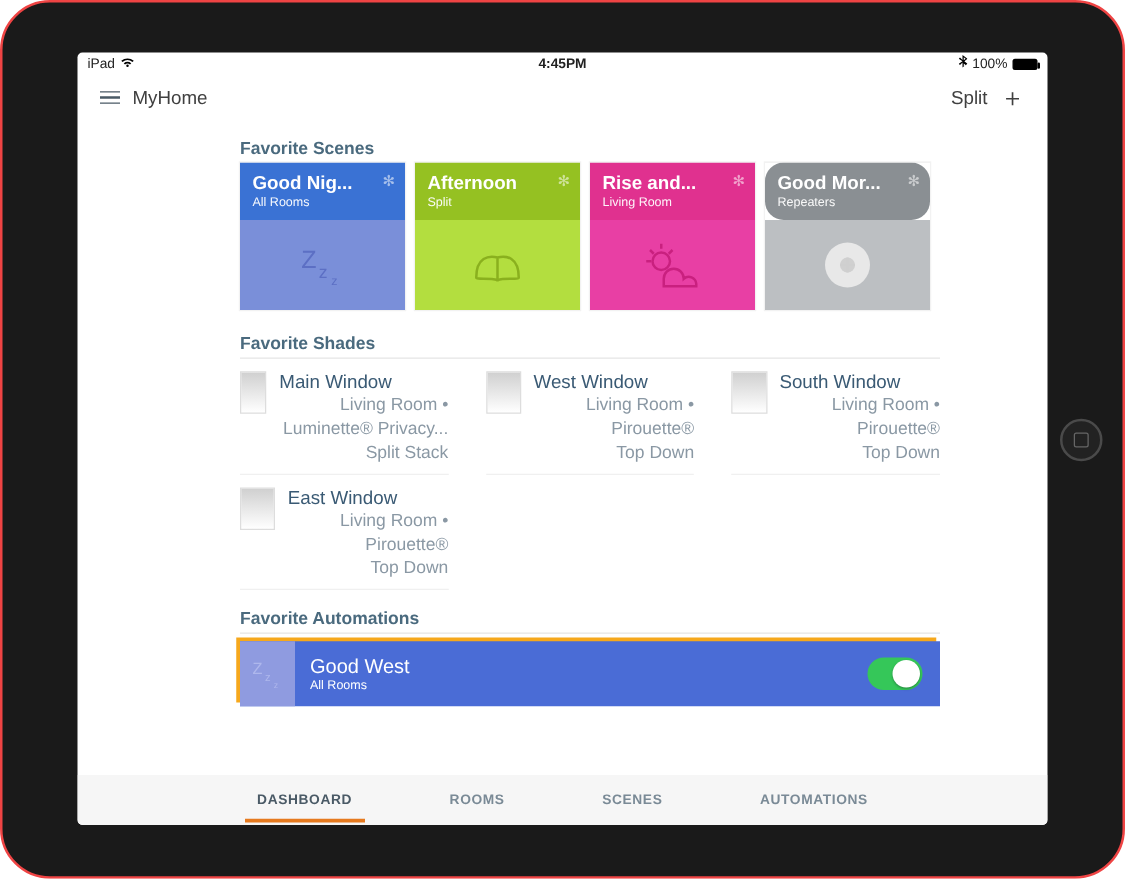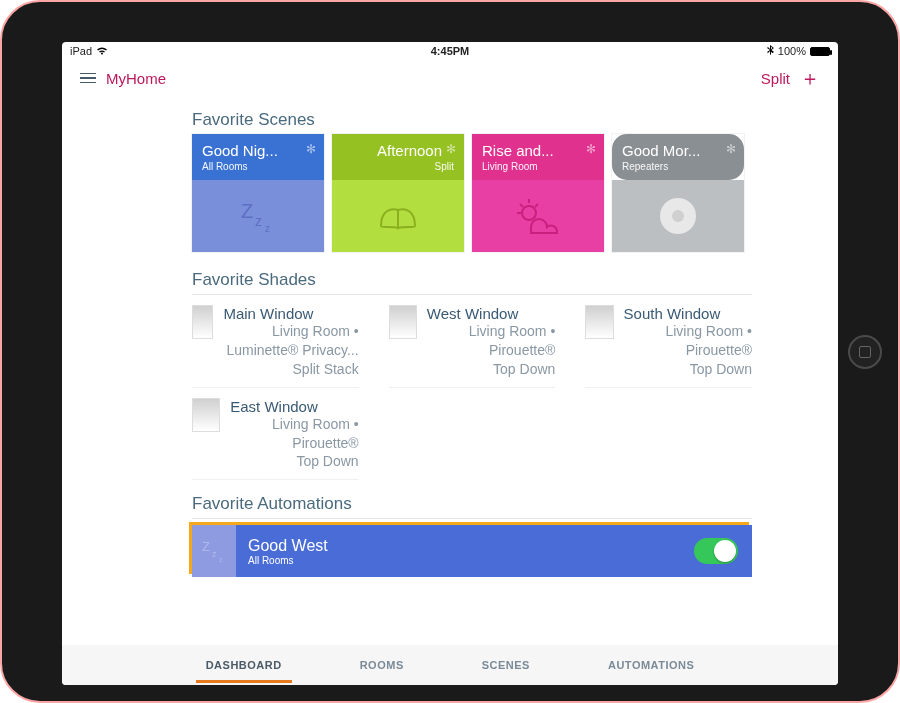--- a/index.html
+++ b/index.html
@@ -7,23 +7,23 @@
     font-family: -apple-system, "Helvetica Neue", Arial, sans-serif;
     background: #fff;
     width: 900px; height: 703px;
     overflow: hidden;
   }
   
   .bezel {
     width: 900px; height: 703px;
     background: #1a1a1a;
     border-radius: 40px;
-    padding: 40px 60px 16px 60px;
+    padding: 40px 60px 41px 60px;
     position: relative;
-    border: 2px solid #fca5a5;
+    border: 2px solid #ef4444;
   }
   .home-btn {
     position: absolute;
     right: 16px; top: 50%; transform: translateY(-50%);
     width: 34px; height: 34px;
     border: 2px solid #4a4a4a; border-radius: 50%;
     background: #222;
   }
   .home-btn::after{
     content:""; position:absolute; left:50%; top:50%;
@@ -43,45 +43,45 @@
     display:flex; align-items:center; justify-content:space-between;
     padding: 0 8px;
   }
   .statusbar .center { position:absolute; left:50%; transform:translateX(-50%); font-weight:600;}
   .sb-left,.sb-right{ display:flex; align-items:center; gap:4px;}
   .battery{ width:20px;height:9px;border:1px solid #000;border-radius:2px;position:relative;background:#000;}
   .battery::after{content:"";position:absolute;right:-3px;top:2px;width:2px;height:5px;background:#000;border-radius:1px;}
   
   .header{
     height:36px; display:flex; align-items:center; justify-content:space-between;
-    padding:0 18px; color:#be185d; font-size:15px;
+    padding:0 18px; color:#404040; font-size:15px;
   }
   .header .left,.header .right{display:flex;align-items:center;gap:10px;}
   .hamburger{ width:16px; display:flex;flex-direction:column;gap:3px;}
   .hamburger span{height:1.5px;background:#4a5a66;}
   .plus{ font-size:20px; font-weight:300;}
   
   .content{ flex:1; overflow:hidden; padding: 6px 0 0 0;}
   .inner { width: 560px; margin-left:130px;}
-  .section-title{ font-size:17px;color:#4a6a7e; margin:8px 0 4px;}
+  .section-title{ font-size:14px;color:#4a6a7e; margin:8px 0 4px;font-weight:bold;}
   hr.div{border:none;border-top:1px solid #e5e5e5;margin:0 0 6px;}
   
   .scenes-row{ display:flex; gap:8px;}
   .scene-card{
     width:132px; height:118px; color:#fff; position:relative;
     display:flex; flex-direction:column; overflow:hidden;
     box-shadow: 0 0 0 1px rgba(0,0,0,.05);
   }
   .scene-top{ padding:8px 10px; height:46px;}
-  .scene-title{ font-size:15px; font-weight:400; white-space:nowrap; overflow:hidden; text-overflow:ellipsis; max-width:100px;}
+  .scene-title{ font-size:15px; font-weight:700; white-space:nowrap; overflow:hidden; text-overflow:ellipsis; max-width:100px;}
   .scene-sub{ font-size:10px; opacity:.95; margin-top:2px;}
   .scene-gear{ position:absolute; top:8px; right:8px; opacity:.55; font-size:12px;}
   .scene-icon{ flex:1; display:flex; align-items:center; justify-content:center;}
   .c-blue .scene-top{background:#3a72d4;} .c-blue .scene-icon{background:#7a8fd9;}
-  .c-green .scene-top{background:#95c122;text-align:right;} .c-green .scene-icon{background:#b3de3f;}
+  .c-green .scene-top{background:#95c122;} .c-green .scene-icon{background:#b3de3f;}
   .c-pink .scene-top{background:#e0318f;} .c-pink .scene-icon{background:#e83fa4;}
   .c-grey .scene-top{background:#8a8f93;border-radius:15px;} .c-grey .scene-icon{background:#bcbfc2;}
   .scene-card::before{content:"";position:absolute;left:0;right:0;bottom:-3px;height:3px;background:#f6a81c;}
   
   .shades-grid{ display:grid; grid-template-columns:1fr 1fr 1fr; gap:6px 30px;}
   .shade-item{ display:flex; gap:10px; align-items:flex-start; padding:4px 0 8px; border-bottom:1px solid #f0f0f0;}
   .shade-thumb{ width:34px;height:34px;background:linear-gradient(#d0d0d0,#fff);border:1px solid #ddd;}
   .shade-name{ font-size:15px;color:#3a5a74;}
   .shade-meta{ font-size:14px;color:#8a98a4;line-height:1.35;text-align:right;}
   

